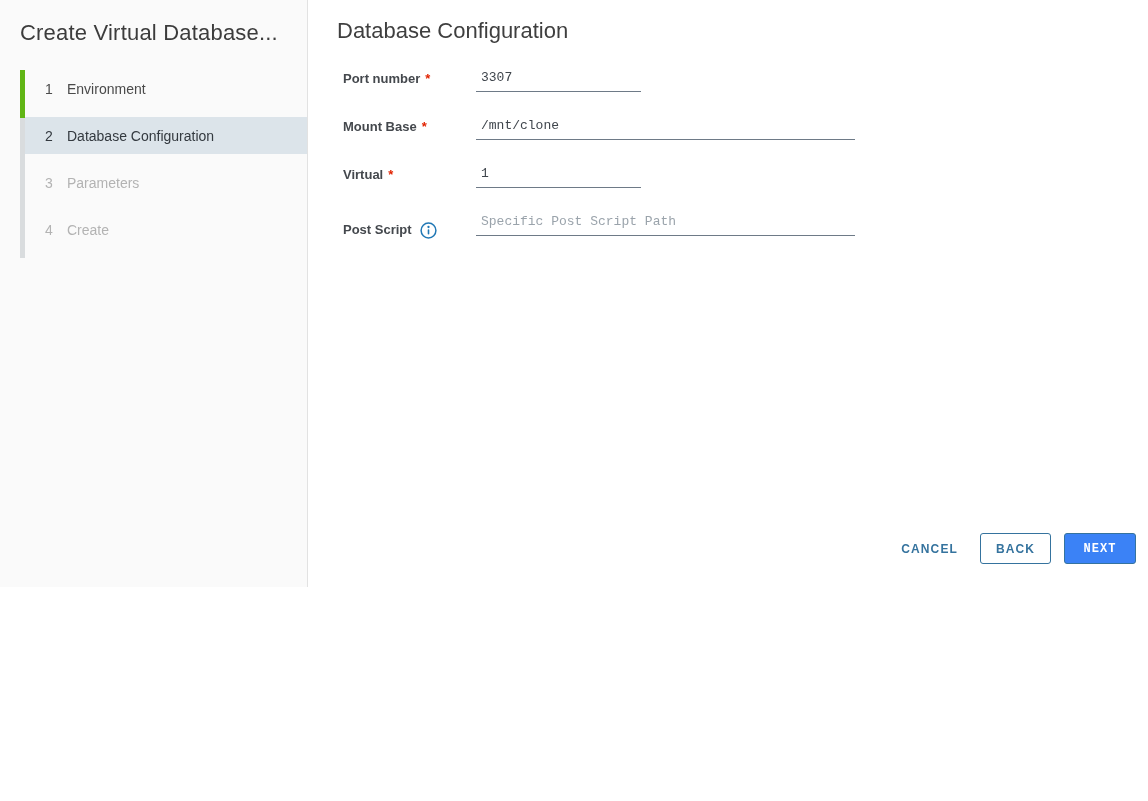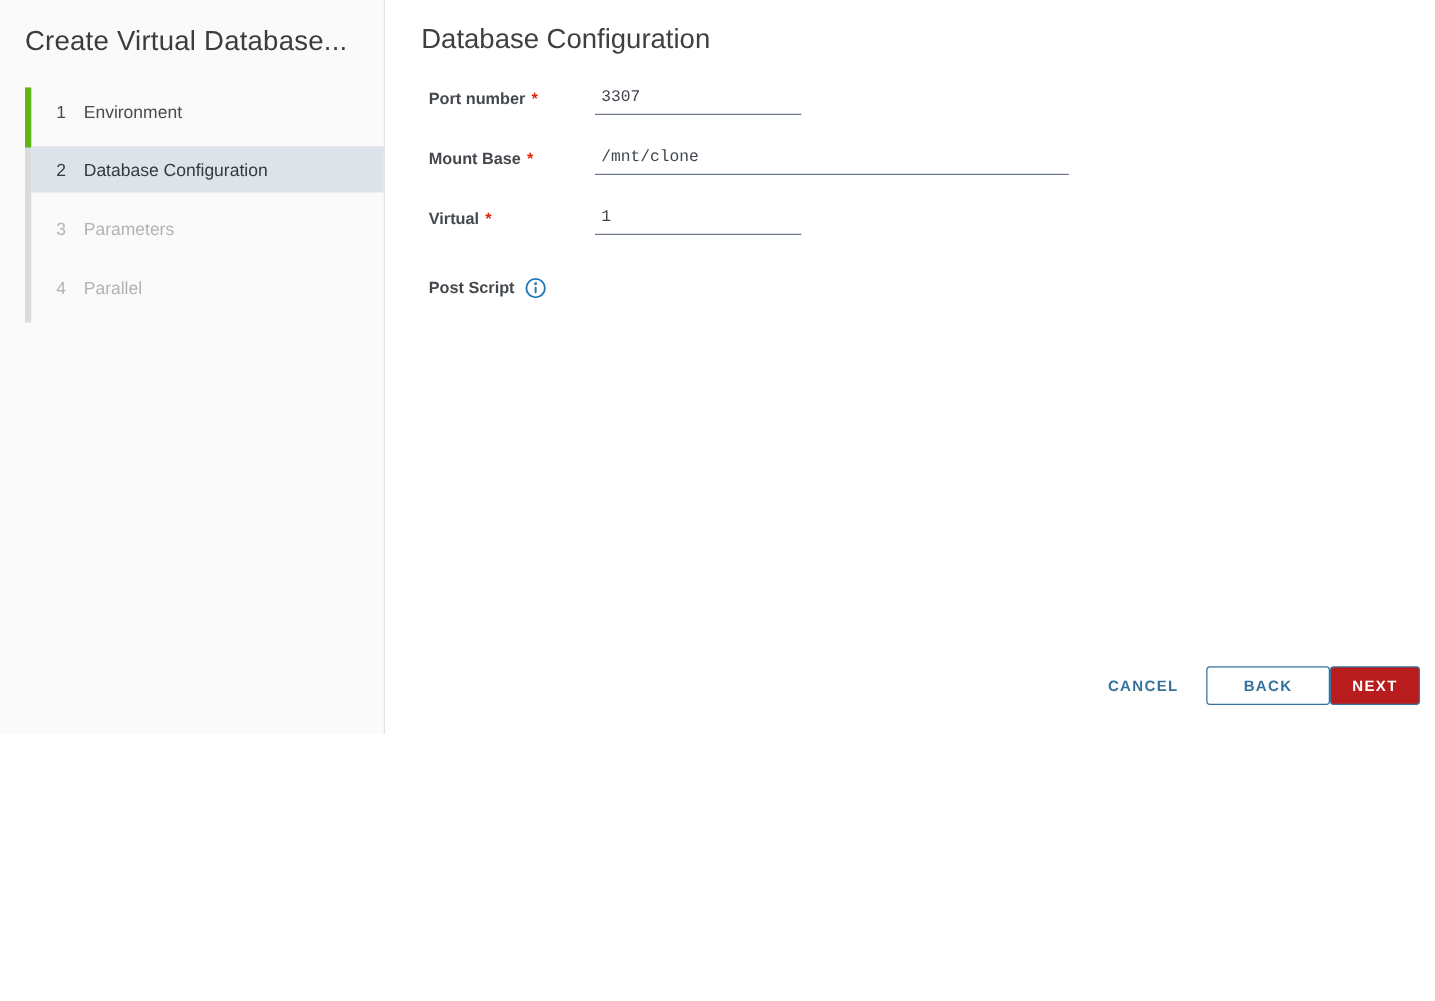--- a/index.html
+++ b/index.html
@@ -93,25 +93,25 @@
     font-family: inherit; font-size: 12px; font-weight: 600;
     letter-spacing: 1.1px; cursor: pointer;
     display: inline-flex; align-items: center; justify-content: center;
   }
   .btn-flat {
     background: none; border: none;
     color: #35739e; padding: 0 21px;
   }
   .btn-outline {
     background: #ffffff; border: 1px solid #35739e; border-radius: 3px;
-    color: #35739e; padding: 0 29px; min-width: 70px; margin-left: 1px;
+    color: #35739e; padding: 0 15px; min-width: 70px; margin-left: 1px;
   }
   .btn-primary {
-    background: #b91c1c; border: 1px solid #35739e; border-radius: 3px;
-    color: #ffffff; padding: 0 15px; min-width: 72px; 
+    background: #3b82f6; border: 1px solid #35739e; border-radius: 3px;
+    color: #ffffff; padding: 0 15px; min-width: 72px; margin-left: 13px; font-family: Liberation Mono, monospace;
   }
 </style>
 </head>
 <body>
 
 <div class="wizard">
 
   <aside class="sidebar">
     <h1 class="sidebar-title">Create Virtual Database...</h1>
 
@@ -129,21 +129,21 @@
         <span class="step-label">Database Configuration</span>
       </div>
 
       <div class="step disabled">
         <span class="step-num">3</span>
         <span class="step-label">Parameters</span>
       </div>
 
       <div class="step disabled">
         <span class="step-num">4</span>
-        <span class="step-label">Parallel</span>
+        <span class="step-label">Create</span>
       </div>
     </nav>
   </aside>
 
   <section class="main">
     <h2 class="page-heading">Database Configuration</h2>
 
     <form class="form">
 
       <div class="form-row">
@@ -174,20 +174,21 @@
         <div class="field-label">
           <span>Post Script</span>
           <span class="info-icon">
             <svg width="17" height="17" viewBox="0 0 17 17" aria-hidden="true">
               <circle cx="8.5" cy="8.5" r="7.4" fill="none" stroke="#2178b5" stroke-width="1.5"></circle>
               <circle cx="8.5" cy="5" r="1.15" fill="#2178b5"></circle>
               <rect x="7.7" y="7.3" width="1.6" height="5.3" rx="0.8" fill="#2178b5"></rect>
             </svg>
           </span>
         </div>
+        <input type="text" class="text-input long" placeholder="Specific Post Script Path" style="">
       </div>
 
     </form>
 
     <div class="footer">
       <button class="btn btn-flat">CANCEL</button>
       <button class="btn btn-outline">BACK</button>
       <button class="btn btn-primary">NEXT</button>
     </div>
   </section>

